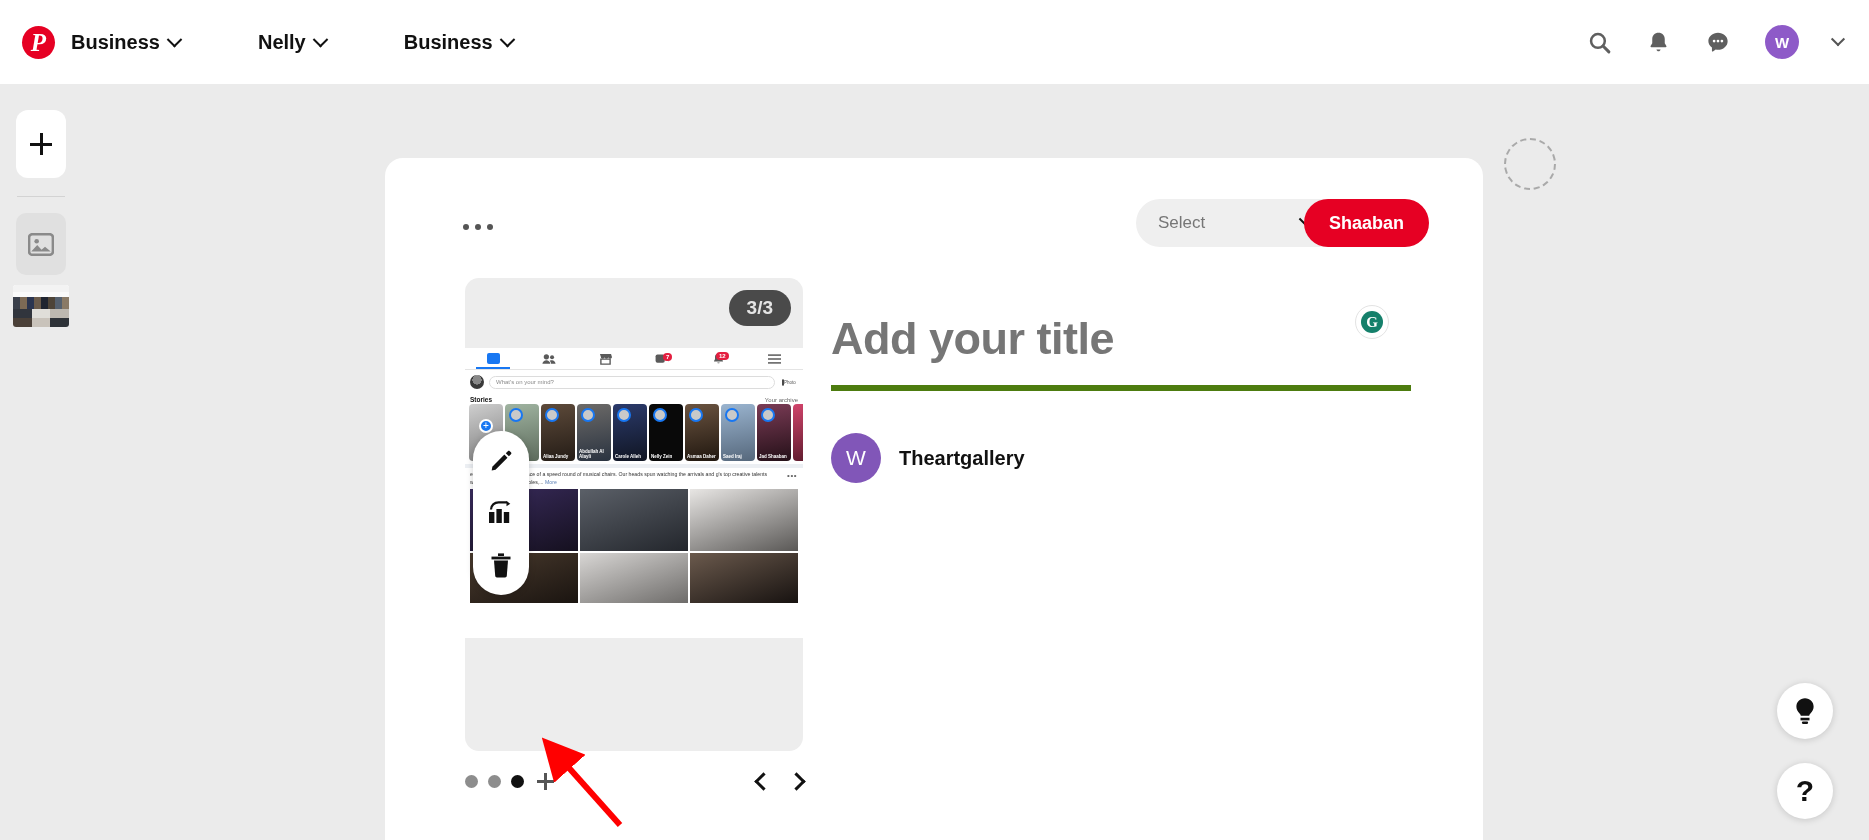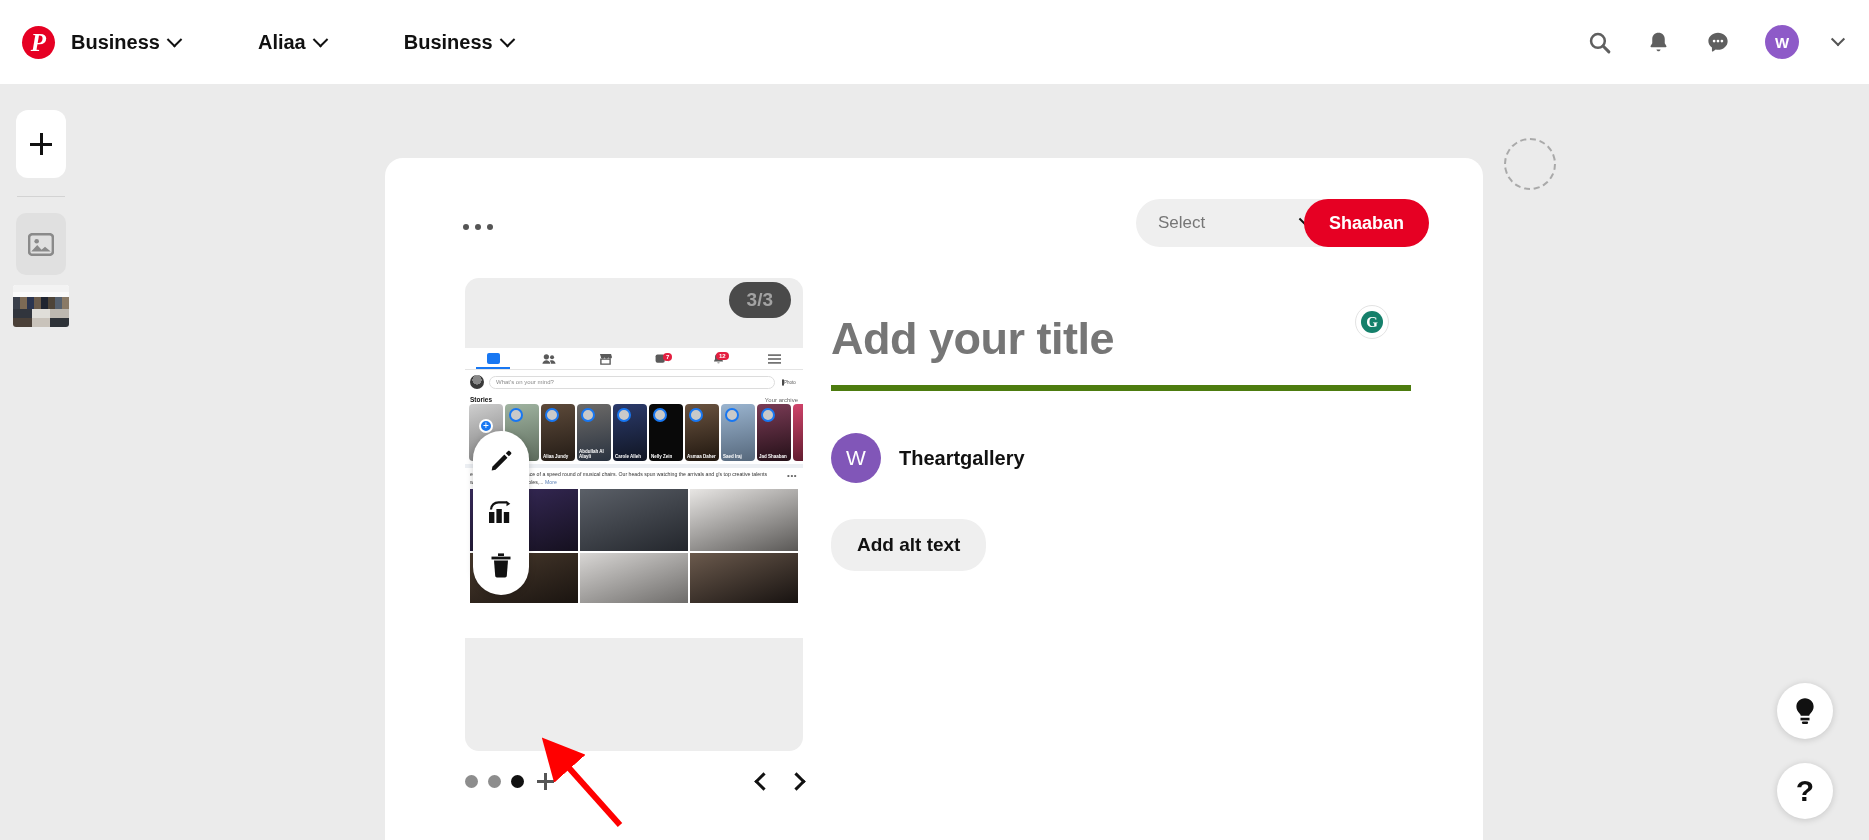--- a/index.html
+++ b/index.html
@@ -132,22 +132,22 @@
     font-family: "Liberation Sans", sans-serif;
   }
 
   
   .preview-wrap { position: absolute; left: 80px; top: 120px; width: 338px; }
   .preview {
     position: relative; width: 338px; height: 473px;
     background: #ededed; border-radius: 14px; overflow: hidden;
   }
   .badge33 {
-    position: absolute; right: 12px; top: 4px; z-index: 6;
-    background: #4a4a4a; color: #a3a3a3;
+    position: absolute; right: 12px; top: 12px; z-index: 6;
+    background: #4a4a4a; color: #e5e5e5;
     border-radius: 19px; padding: 7px 18px;
     font-size: 19px; font-weight: 700;
   }
   .shot { position: absolute; left: 0; top: 70px; width: 338px; height: 290px; background: #fff; overflow: hidden; }
   .fb-nav { height: 22px; display: flex; align-items: center; background: #fff;
             border-bottom: 1px solid #e4e4e4; position: relative; }
   .fb-nav .ni { flex: 1; display:flex; align-items:center; justify-content:center; position:relative; }
   .fb-home { width: 13px; height: 11px; background: #1877f2; border-radius: 2px; }
   .fb-home::after { content:""; position:absolute; left:50%; transform:translateX(-50%); bottom:-5px;
                     width:34px; height:2.5px; background:#1877f2; }
@@ -289,21 +289,21 @@
 
   <div class="topnav">
     <div class="nav-left">
       <div class="pin-logo">P</div>
 
       <div class="nav-item">
         <span>Business</span>
         <span class="chev"></span>
       </div>
       <div class="nav-item">
-        <span>Aliaa</span>
+        <span>Nelly</span>
         <span class="chev"></span>
       </div>
       <div class="nav-item">
         <span>Business</span>
         <span class="chev"></span>
       </div>
     </div>
 
     <div class="nav-right">
       <div class="nav-icon">
@@ -556,21 +556,20 @@
       </div>
 
       <div class="user-row">
         <span class="user-av">
           <span>W</span>
         </span>
         <span class="user-name">Theartgallery</span>
       </div>
 
 
-      <button class="alt-btn">Add alt text</button>
     </div>
 
   </div>
 
   <div class="spinner-ph"></div>
 
   <div class="fab tips">
     <svg width="30" height="30" viewBox="0 0 24 24">
       <path d="M12 1.8c-4 0-6.9 3-6.9 6.7 0 2.5 1.3 4 2.4 5.2.7.8 1.1 1.3 1.1 2.1h6.8c0-.8.4-1.3 1.1-2.1 1.1-1.2 2.4-2.7 2.4-5.2 0-3.7-2.9-6.7-6.9-6.7z" fill="#111"></path>
       <rect x="8.4" y="17.4" width="7.2" height="2.1" fill="#111"></rect>

